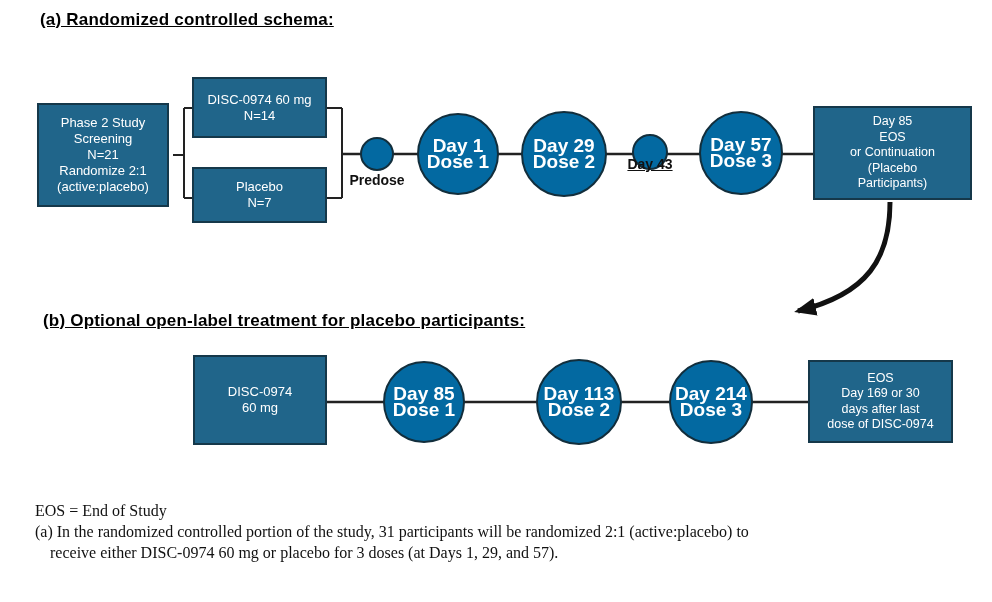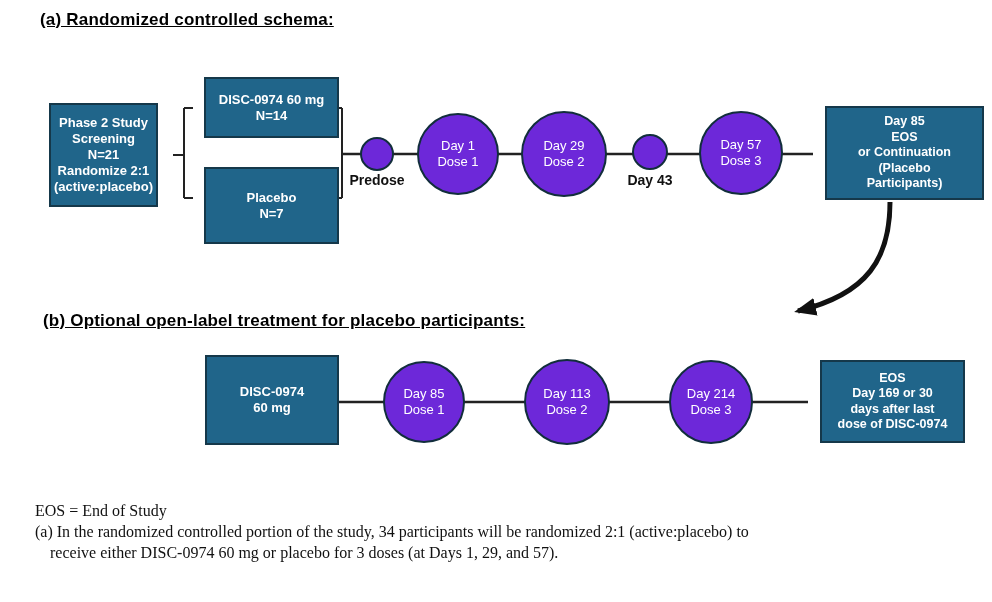--- a/index.html
+++ b/index.html
@@ -6,28 +6,27 @@
   .stage {
     position:relative; width:992px; height:602px; background:#ffffff;
     font-family:"Liberation Sans", sans-serif; overflow:hidden;padding-left:25px;
   }
   .section-title {
     position:absolute; font-weight:bold; font-size:17px; color:#000;
     text-decoration:underline; letter-spacing:0.2px; white-space:nowrap;
   }
   .node-box {
     position:absolute; background:#20658A; border:2px solid #15384A;
-    color:#ffffff; font-weight:bold; font-size:13px; line-height:16px;
+    color:#ffffff; font-weight:normal; font-size:13px; line-height:16px;
     display:flex; align-items:center; justify-content:center; text-align:center;
     box-sizing:border-box;
-    margin-left:12px;
   }
   .node-circle {
-    position:absolute; background:#6d28d9; border:2px solid #122E3C;
-    border-radius:50%; color:#ffffff; font-weight:normal; font-size:13px; line-height:16px;
+    position:absolute; background:#0369a1; border:2px solid #122E3C;
+    border-radius:50%; color:#ffffff; font-weight:bold; font-size:19px; line-height:16px;
     display:flex; align-items:center; justify-content:center; text-align:center;
     box-sizing:border-box;
   }
   .small-lh { font-size:12.5px; line-height:15.5px; }
   .multiline { white-space:pre-line; }
   .tick-label {
     position:absolute; font-weight:bold; font-size:14px; color:#111;
     text-align:center; white-space:nowrap;
   }
   .lines-svg { position:absolute; left:0; top:0; pointer-events:none; }
@@ -51,71 +50,71 @@
     </defs>
     <path d="M173 155 H184 M184 108 V198 M184 108 H193 M184 198 H193" stroke="#222" stroke-width="2" fill="none"></path>
     <path d="M327 108 H342 M327 198 H342 M342 108 V198" stroke="#222" stroke-width="2" fill="none"></path>
     <path d="M342 154 H813" stroke="#222" stroke-width="2.5" fill="none"></path>
     <path d="M327 402 H808" stroke="#222" stroke-width="2.5" fill="none"></path>
     <path d="M890 202 C 890 258, 868 294, 798 311" stroke="#111" stroke-width="5" fill="none" marker-end="url(#arrowhead)"></path>
   </svg>
 
   <div class="section-title" style="left:40px; top:10px;">(a) Randomized controlled schema:</div>
 
-  <div class="node-box multiline" style="left:37px; top:103px; width:109px; height:104px;">Phase 2 Study
+  <div class="node-box multiline" style="left:37px; top:103px; width:132px; height:104px;">Phase 2 Study
 Screening
 N=21
 Randomize 2:1
 (active:placebo)</div>
 
   <div class="node-box multiline" style="left:192px; top:77px; width:135px; height:61px;">DISC-0974 60 mg
 N=14</div>
 
-  <div class="node-box multiline" style="left:192px; top:167px; width:135px; height:77px;">Placebo
+  <div class="node-box multiline" style="left:192px; top:167px; width:135px; height:56px;">Placebo
 N=7</div>
 
   <div class="node-circle" style="left:360px; top:137px; width:34px; height:34px;"></div>
   <div class="tick-label" style="left:342px; top:172px; width:70px;">Predose</div>
 
   <div class="node-circle multiline" style="left:417px; top:113px; width:82px; height:82px;">Day 1
 Dose 1</div>
 
   <div class="node-circle multiline" style="left:521px; top:111px; width:86px; height:86px;">Day 29
 Dose 2</div>
 
   <div class="node-circle" style="left:632px; top:134px; width:36px; height:36px;"></div>
-  <div class="tick-label" style="left:615px; top:172px; width:70px;">Day 43</div>
+  <div class="tick-label" style="left:615px; top:156px; width:70px;text-decoration:underline;">Day 43</div>
 
   <div class="node-circle multiline" style="left:699px; top:111px; width:84px; height:84px;">Day 57
 Dose 3</div>
 
   <div class="node-box multiline small-lh" style="left:813px; top:106px; width:159px; height:94px;">Day 85
 EOS
 or Continuation
 (Placebo
 Participants)</div>
 
   <div class="section-title" style="left:32px; top:311px;margin-left:11px;">(b) Optional open-label treatment for placebo participants:</div>
 
   <div class="node-box multiline" style="left:193px; top:355px; width:134px; height:90px;">DISC-0974
 60 mg</div>
 
   <div class="node-circle multiline" style="left:383px; top:361px; width:82px; height:82px;">Day 85
 Dose 1</div>
 
-  <div class="node-circle multiline" style="left:524px; top:359px; width:86px; height:86px;">Day 113
+  <div class="node-circle multiline" style="left:536px; top:359px; width:86px; height:86px;">Day 113
 Dose 2</div>
 
   <div class="node-circle multiline" style="left:669px; top:360px; width:84px; height:84px;">Day 214
 Dose 3</div>
 
   <div class="node-box multiline small-lh" style="left:808px; top:360px; width:145px; height:83px;">EOS
 Day 169 or 30
 days after last
 dose of DISC-0974</div>
 
   <div class="notes">
     <div class="note-line">EOS = End of Study</div>
-    <div class="note-line">(a) In the randomized controlled portion of the study, 34 participants will be randomized 2:1 (active:placebo) to</div>
+    <div class="note-line">(a) In the randomized controlled portion of the study, 31 participants will be randomized 2:1 (active:placebo) to</div>
     <div class="note-line note-indent">receive either DISC-0974 60 mg or placebo for 3 doses (at Days 1, 29, and 57).</div>
   </div>
 
 </div>
 
 </body></html>

